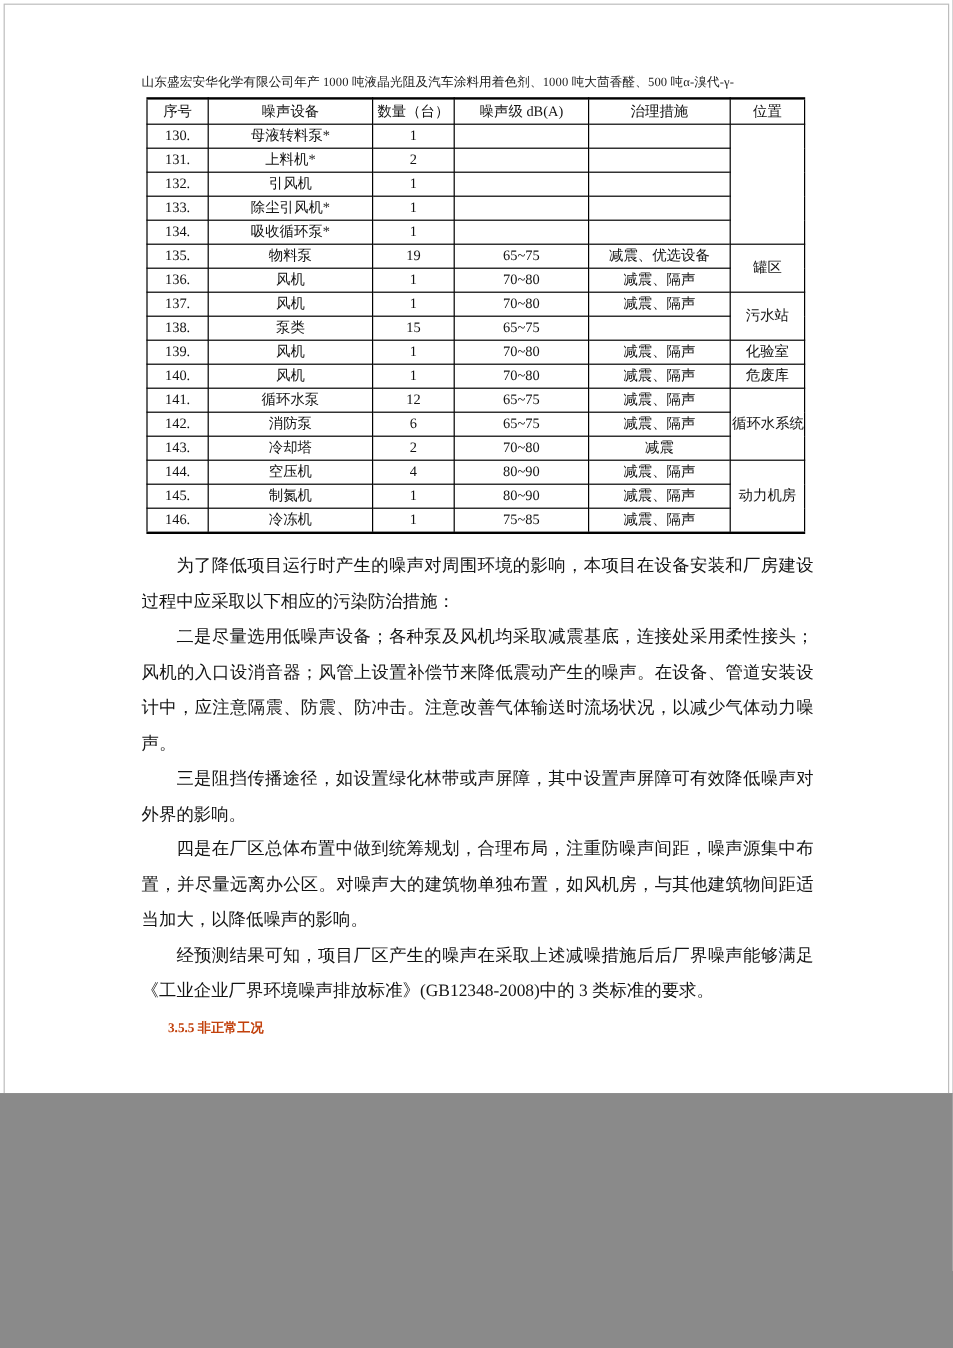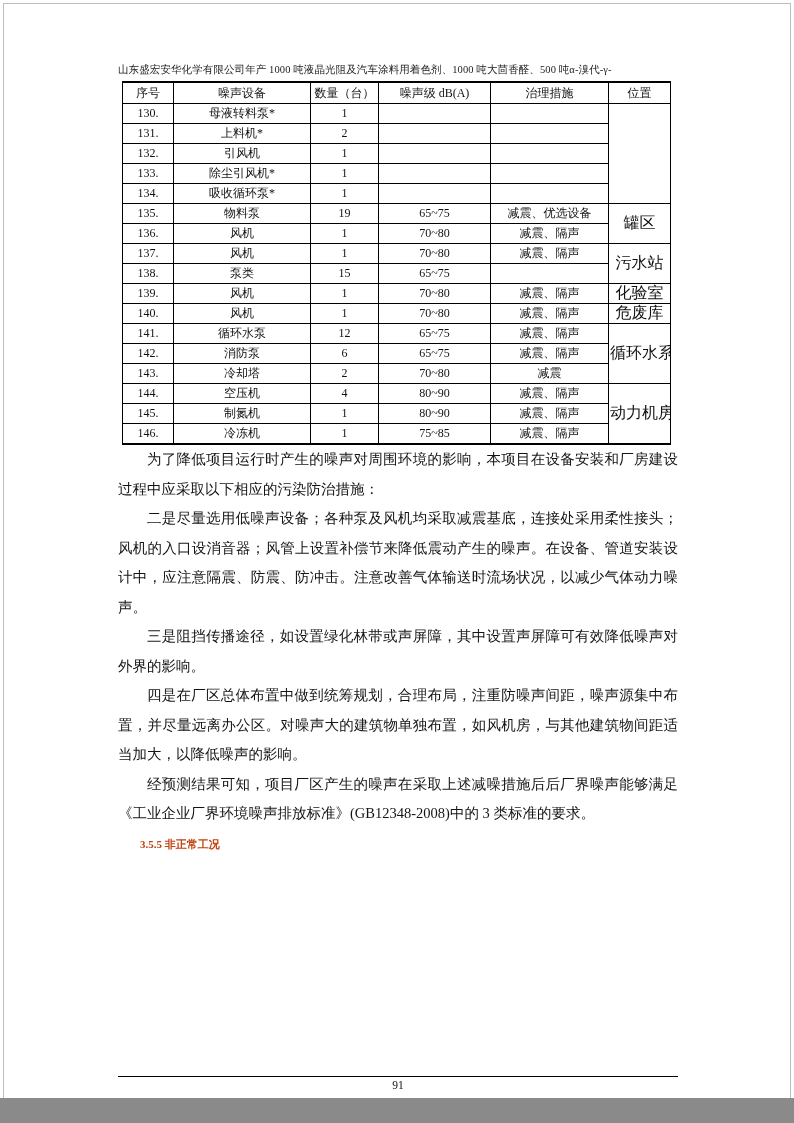--- a/index.html
+++ b/index.html
@@ -6,21 +6,21 @@
     margin: 0;
     padding: 0;
     background: #8a8a8a;
   }
   body {
     font-family: "Liberation Serif", "DejaVu Serif", serif;
   }
   .page {
     position: relative;
     width: 794px;
-    height: 1098px;
+    height: 911px;
     background: #ffffff;
     margin: 0 auto;
     box-sizing: border-box;
     overflow: hidden;
   }
   .page-border {
     position: absolute;
     left: 3px;
     top: 3px;
     width: 788px;
@@ -79,25 +79,26 @@
   }
   .col-no    { width: 51px; }
   .col-dev   { width: 137px; }
   .col-qty   { width: 68px; }
   .col-level { width: 112px; }
   .col-meas  { width: 118px; }
   .col-loc   { width: 62px; }
   td.loc-cell {
     white-space: normal;
     line-height: 1.18;
-    font-size: 16px;
+    font-size: 12px;
   }
 
   
   .body-text {
+    margin-top: 13px;
     font-size: 14.5px;
     line-height: 29.5px;
     color: #141414;
     text-align: justify;
     text-justify: inter-ideograph;
   }
   .body-text p {
     margin: 0;
     text-indent: 2em;
   }

